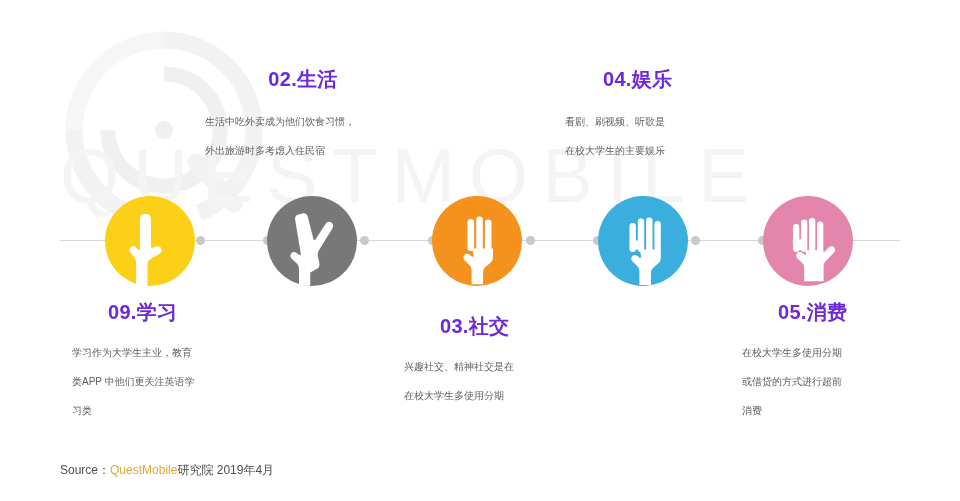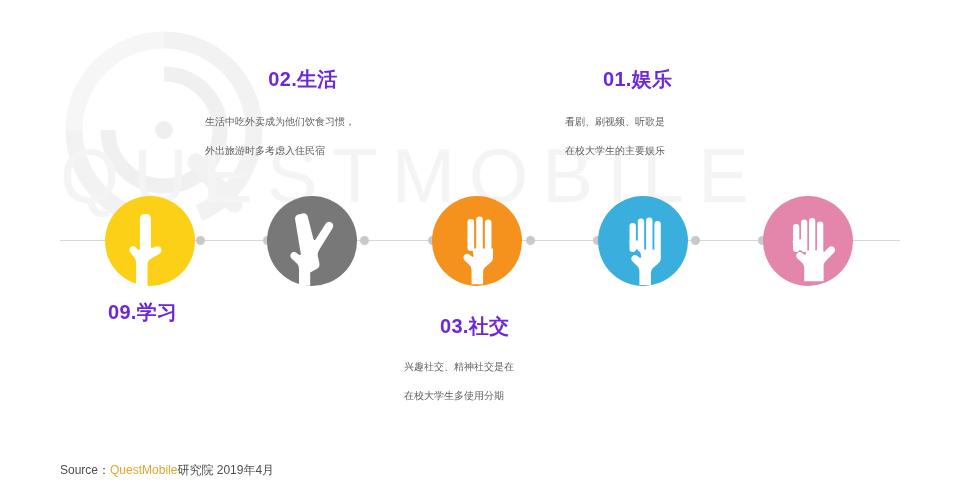--- a/index.html
+++ b/index.html
@@ -221,33 +221,42 @@
     </svg>
   </div>
 
   <div class="block above t-center" id="block-2">
     <div class="title">02.生活</div>
     <div class="body">生活中吃外卖成为他们饮食习惯，
 外出旅游时多考虑入住民宿</div>
   </div>
 
   <div class="block above t-left" id="block-4">
-    <div class="title">01.娱乐</div>
+    <div class="title">04.娱乐</div>
     <div class="body">看剧、刷视频、听歌是
 在校大学生的主要娱乐</div>
   </div>
 
   <div class="block t-left" id="block-1">
     <div class="title">09.学习</div>
+    <div class="body">学习作为大学生主业，教育
+类APP 中他们更关注英语学
+习类</div>
   </div>
 
   <div class="block t-left" id="block-3">
     <div class="title">03.社交</div>
     <div class="body">兴趣社交、精神社交是在
 在校大学生多使用分期</div>
   </div>
 
+  <div class="block t-left" id="block-5">
+    <div class="title">05.消费</div>
+    <div class="body">在校大学生多使用分期
+或借贷的方式进行超前
+消费</div>
+  </div>
 
   <div class="footer">
     <span>Source：</span><span class="brand">QuestMobile</span><span>研究院 2019年4月</span>
   </div>
 
 </div>
 
 </body></html>

